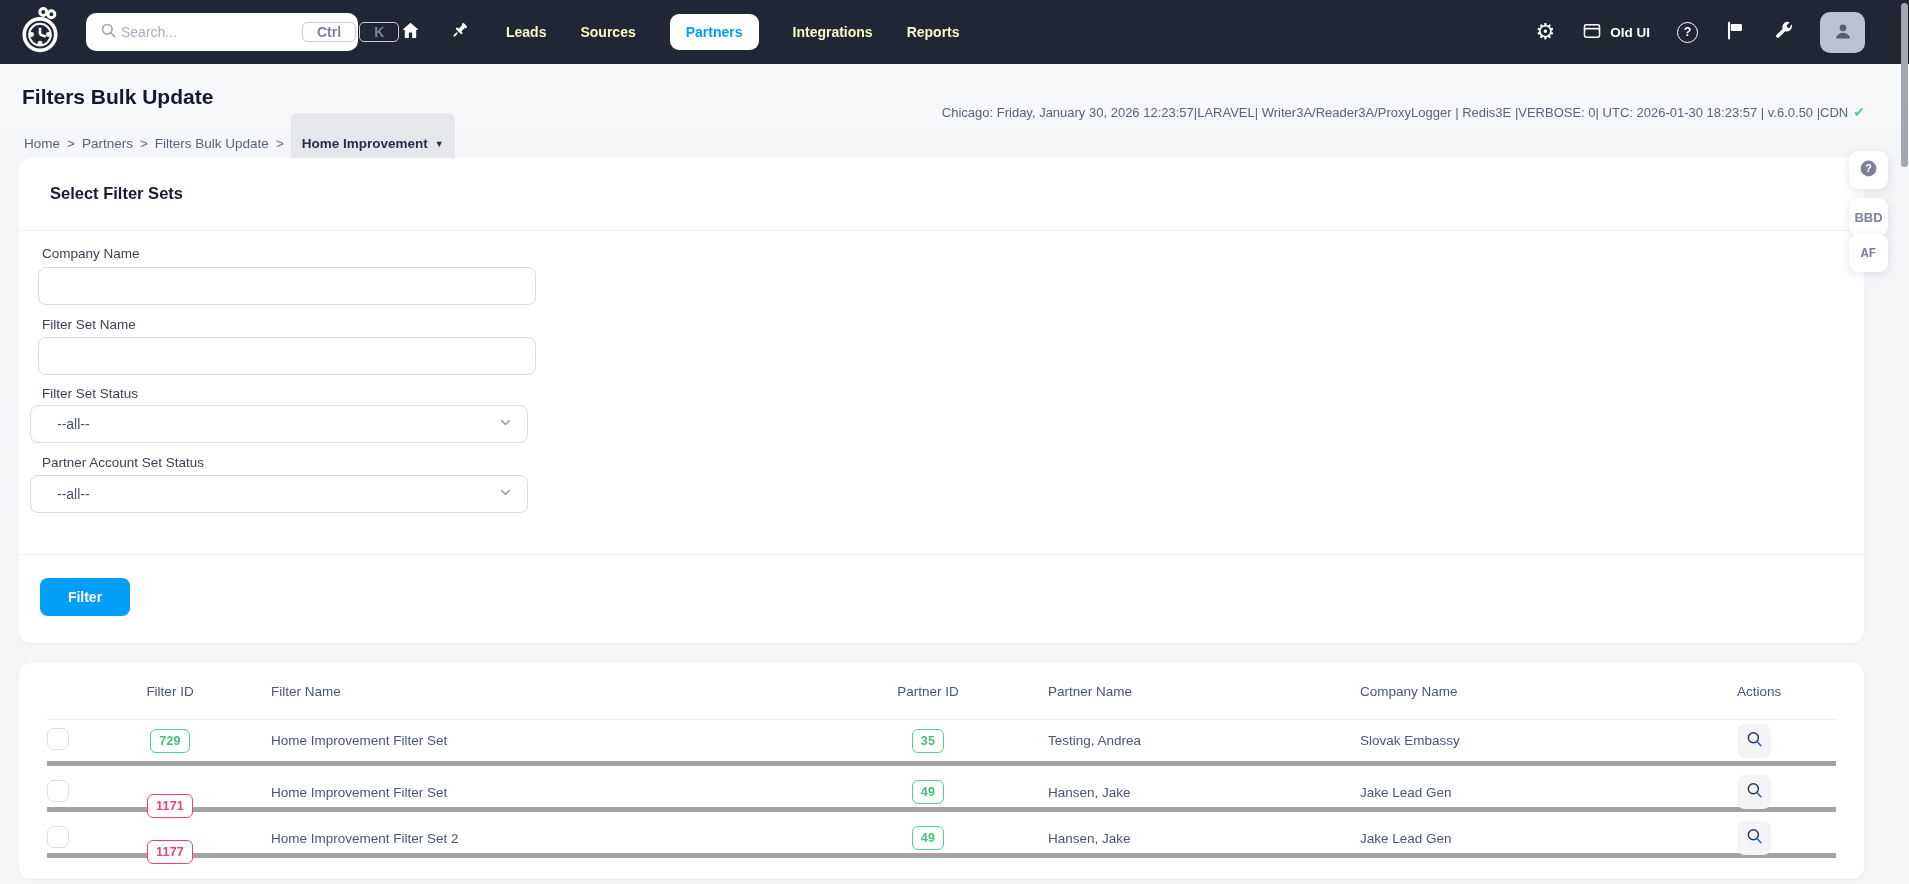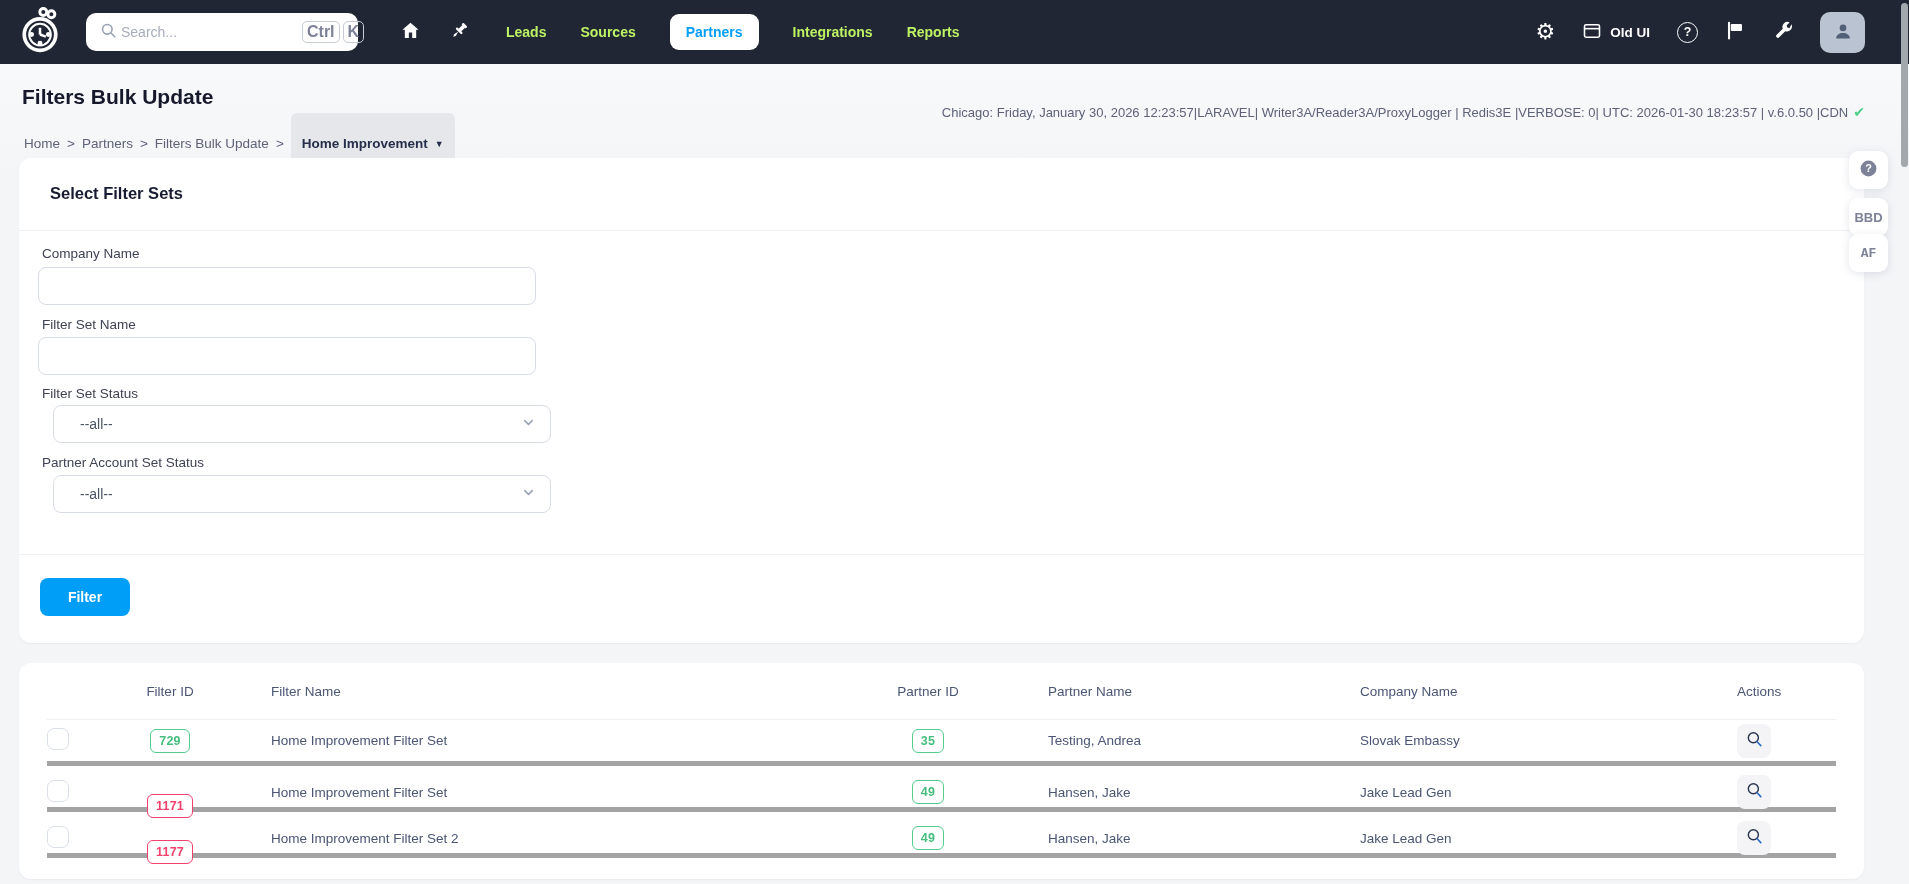--- a/index.html
+++ b/index.html
@@ -10,26 +10,26 @@
   
   .navbar { position:absolute; top:0; left:0; width:100%; height:64px; background:#202634;
             display:flex; align-items:center; padding:0 44px 0 18px; }
   .nav-left { display:flex; align-items:center; gap:0; }
   .logo { width:52px; display:flex; align-items:center; }
   .searchbar { margin-left:16px; width:272px; height:38px; background:#fff; border-radius:10px;
                display:flex; align-items:center; padding:0 10px 0 14px; }
   .searchbar input { border:none; outline:none; flex:1; font-size:14px; color:#3f4254;
                      font-family:inherit; margin-left:4px; background:transparent; }
   .searchbar input::placeholder { color:#a8adbb; }
-  .kbd { border:1px solid #c6cbd6; border-radius:5px; color:#7e8299; font-size:16px;
-         padding:2px 4px; line-height:1; font-weight:600; }
+  .kbd { border:1px solid #c6cbd6; border-radius:5px; color:#7e8299; font-size:14px;
+         padding:2px 14px; line-height:1; font-weight:600; }
   .kbd + .kbd { margin-left:3px; }
   .nav-icons { display:flex; align-items:center; margin-left:42px; gap:28px; }
   .nav-links { display:flex; align-items:center; margin-left:36px; gap:34px; }
-  .nav-link { color:#bef264; font-size:14px; font-weight:600; cursor:pointer; white-space:nowrap; }
+  .nav-link { color:#fef9c3; font-size:14px; font-weight:600; cursor:pointer; white-space:nowrap; }
   .nav-link.active { background:#fff; color:#009ef7; padding:10px 16px; border-radius:9px; }
   .nav-right { margin-left:auto; display:flex; align-items:center; gap:27px; }
   .gear-glyph { color:#fff; font-size:22px; line-height:1; }
   .oldui { display:flex; align-items:center; gap:8px; color:#fff; font-size:13.5px; font-weight:600; cursor:pointer; }
   .help-ring { width:21px; height:21px; border:1.7px solid #fff; border-radius:50%;
                color:#fff; font-size:12.5px; font-weight:700; display:flex; align-items:center; justify-content:center; }
   .avatar-btn { width:45px; height:41px; border-radius:10px; background:#b9c3d1; border:none;
                 display:flex; align-items:center; justify-content:center; cursor:pointer; }
 
   
@@ -49,21 +49,21 @@
   .card-filters { left:19px; top:158px; width:1845px; height:485px; }
   .card-table   { left:19px; top:663px; width:1845px; height:216px; overflow:hidden; }
 
   .card-title { position:absolute; left:31px; top:26px; font-size:16.5px; font-weight:700; color:#181c32; }
   .hdiv { position:absolute; left:0; width:100%; height:1px; background:#eff0f3; }
 
   .f-label { position:absolute; left:23px; font-size:13.5px; color:#3f4254; }
   .f-input { position:absolute; left:19px; width:498px; height:38px; border:1px solid #d8dce6;
              border-radius:8px; background:#fff; font-family:inherit; font-size:14px; color:#3f4254;
              padding:0 14px; outline:none; }
-  .f-select { position:absolute; left:34px; width:498px; height:38px; border:1px solid #d8dce6;
+  .f-select { position:absolute; left:11px; width:498px; height:38px; border:1px solid #d8dce6;
               border-radius:8px; background:#fff; display:flex; align-items:center;
               justify-content:space-between; padding:0 14px 0 26px; font-size:14px; color:#4b5563; cursor:pointer; }
   .filter-btn { position:absolute; left:21px; top:420px; width:90px; height:38px; background:#009ef7;
                 color:#fff; border:none; border-radius:8px; font-size:14px; font-weight:600;
                 font-family:inherit; cursor:pointer; }
 
   
   .tbl { padding:0 28px; }
   .trow { display:grid; grid-template-columns:66px 114px 664px 74px 395px 377px 1fr;
           align-items:center; height:46px; border-bottom:5px solid #a3a3a3; }

